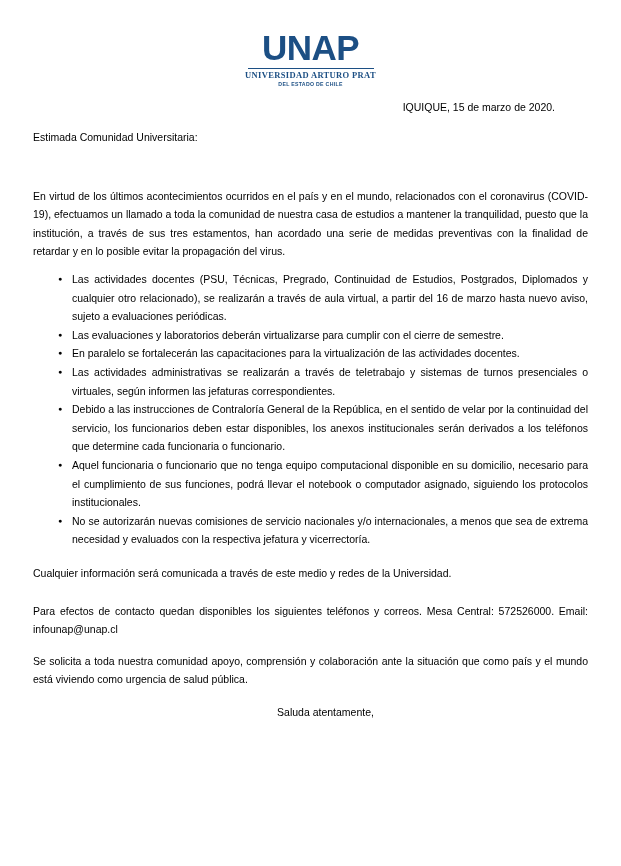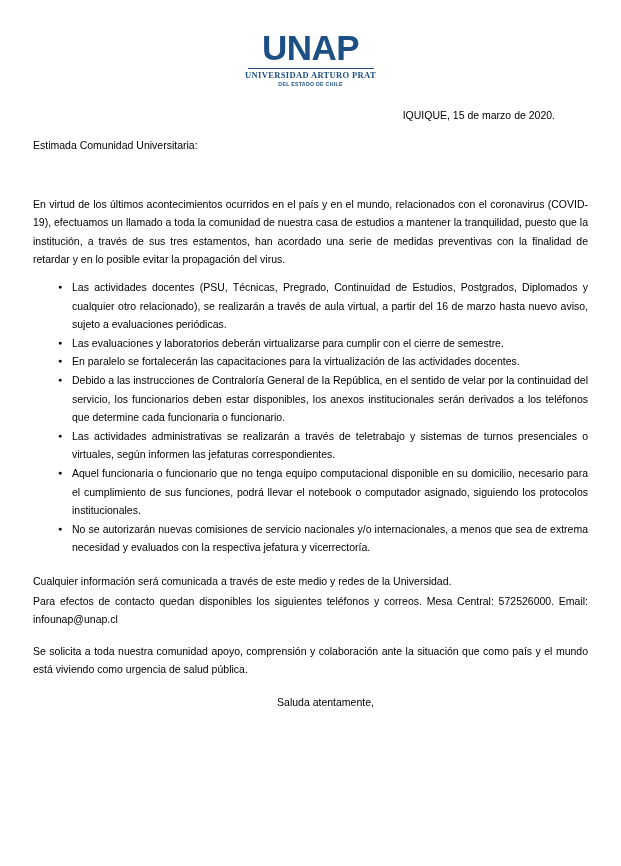--- a/index.html
+++ b/index.html
@@ -56,21 +56,21 @@
     font-weight: bold;
     letter-spacing: 0.3px;
     color: #1c4f84;
     margin-top: 2px;
   }
 
   
   .date-line {
     text-align: right;
     font-size: 10.5px;
-    margin-top: 22px;
+    margin-top: 14px;
     padding-right: 33px;
   }
   .greeting {
     font-size: 10.5px;
     margin-top: 18px;
   }
   p.para {
     font-size: 10.5px;
     line-height: 18.6px;
     text-align: justify;
@@ -95,21 +95,21 @@
   ul.measures li::before {
     content: "\25CF";
     position: absolute;
     left: 25px;
     top: 0;
     font-size: 7px;
     line-height: 18.6px;
   }
 
   .para.closing1 { margin-top: 15px; }
-  .para.closing2 { margin-top: 1px; }
+  .para.closing2 { margin-top: 19px; }
   .para.closing3 { margin-top: 13px; }
 
   .salute {
     font-size: 10.5px;
     margin-top: 17px;
     text-align: center;
     padding-left: 30px;
   }
 </style>
 </head>
@@ -128,22 +128,22 @@
 
   <div class="greeting">Estimada Comunidad Universitaria:</div>
 
   <p class="para first">En virtud de los últimos acontecimientos ocurridos en el país y en el mundo, relacionados con el coronavirus (COVID-19), efectuamos un llamado a toda la comunidad de nuestra casa de estudios a mantener la tranquilidad, puesto que la institución, a través de sus tres estamentos,  han acordado una serie de medidas preventivas con la finalidad de retardar y en lo posible evitar la propagación del virus.</p>
 
 
   <ul class="measures">
     <li>Las actividades docentes (PSU, Técnicas, Pregrado, Continuidad de Estudios, Postgrados, Diplomados y cualquier otro relacionado), se realizarán a través de aula virtual, a partir del 16 de marzo hasta nuevo aviso,  sujeto a evaluaciones periódicas.</li>
     <li>Las evaluaciones y laboratorios deberán virtualizarse para cumplir con el cierre de semestre.</li>
     <li>En paralelo se fortalecerán las capacitaciones para la virtualización de las actividades docentes.</li>
+    <li>Las actividades administrativas se realizarán a través de teletrabajo y sistemas de turnos presenciales o virtuales, según informen las jefaturas correspondientes.</li>
     <li>Debido a las instrucciones de Contraloría General de la República, en el sentido de velar por la continuidad del servicio, los funcionarios deben estar disponibles, los anexos institucionales serán derivados a los teléfonos que determine cada funcionaria o funcionario.</li>
-    <li>Las actividades administrativas se realizarán a través de teletrabajo y sistemas de turnos presenciales o virtuales, según informen las jefaturas correspondientes.</li>
     <li>Aquel funcionaria o funcionario que no tenga equipo computacional disponible en su domicilio, necesario para el cumplimiento de sus funciones, podrá llevar el notebook o computador asignado, siguiendo los protocolos institucionales.</li>
     <li>No se autorizarán nuevas comisiones de servicio nacionales y/o internacionales, a menos que sea de extrema necesidad y evaluados con la respectiva jefatura y vicerrectoría.</li>
   </ul>
 
   <p class="para closing1">Cualquier información será comunicada a través de este medio y redes de la Universidad.</p>
   <p class="para closing2">Para efectos de contacto quedan disponibles los siguientes teléfonos y correos. Mesa Central: 572526000. Email: infounap@unap.cl</p>
   <p class="para closing3">Se solicita a toda nuestra comunidad apoyo, comprensión y colaboración ante la situación que como país y el mundo está viviendo como urgencia de salud pública.</p>
 
   <div class="salute">Saluda atentamente,</div>
 

